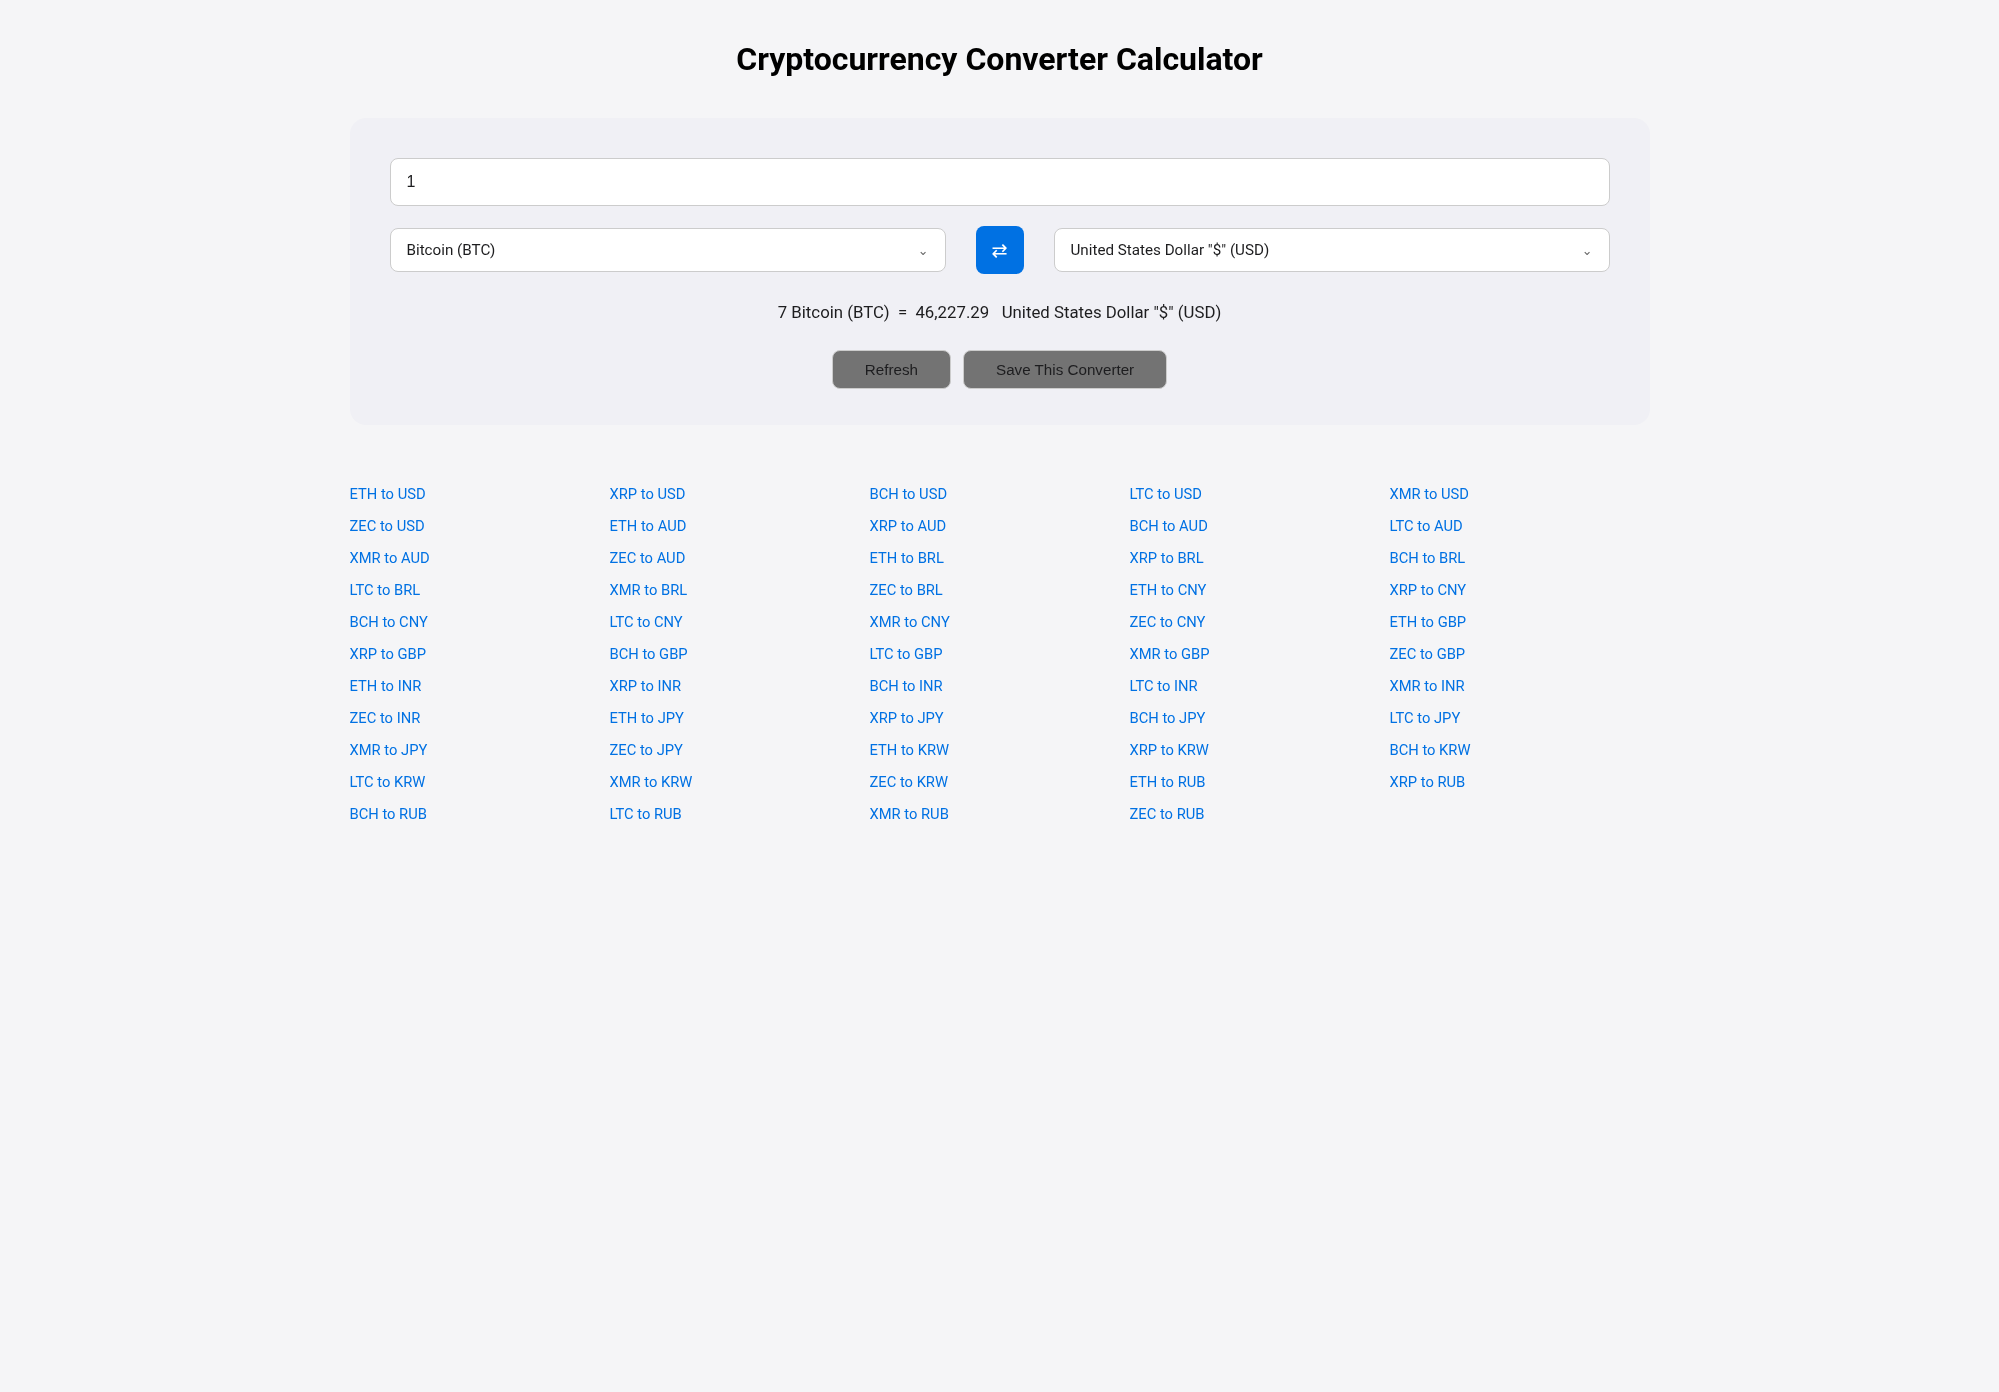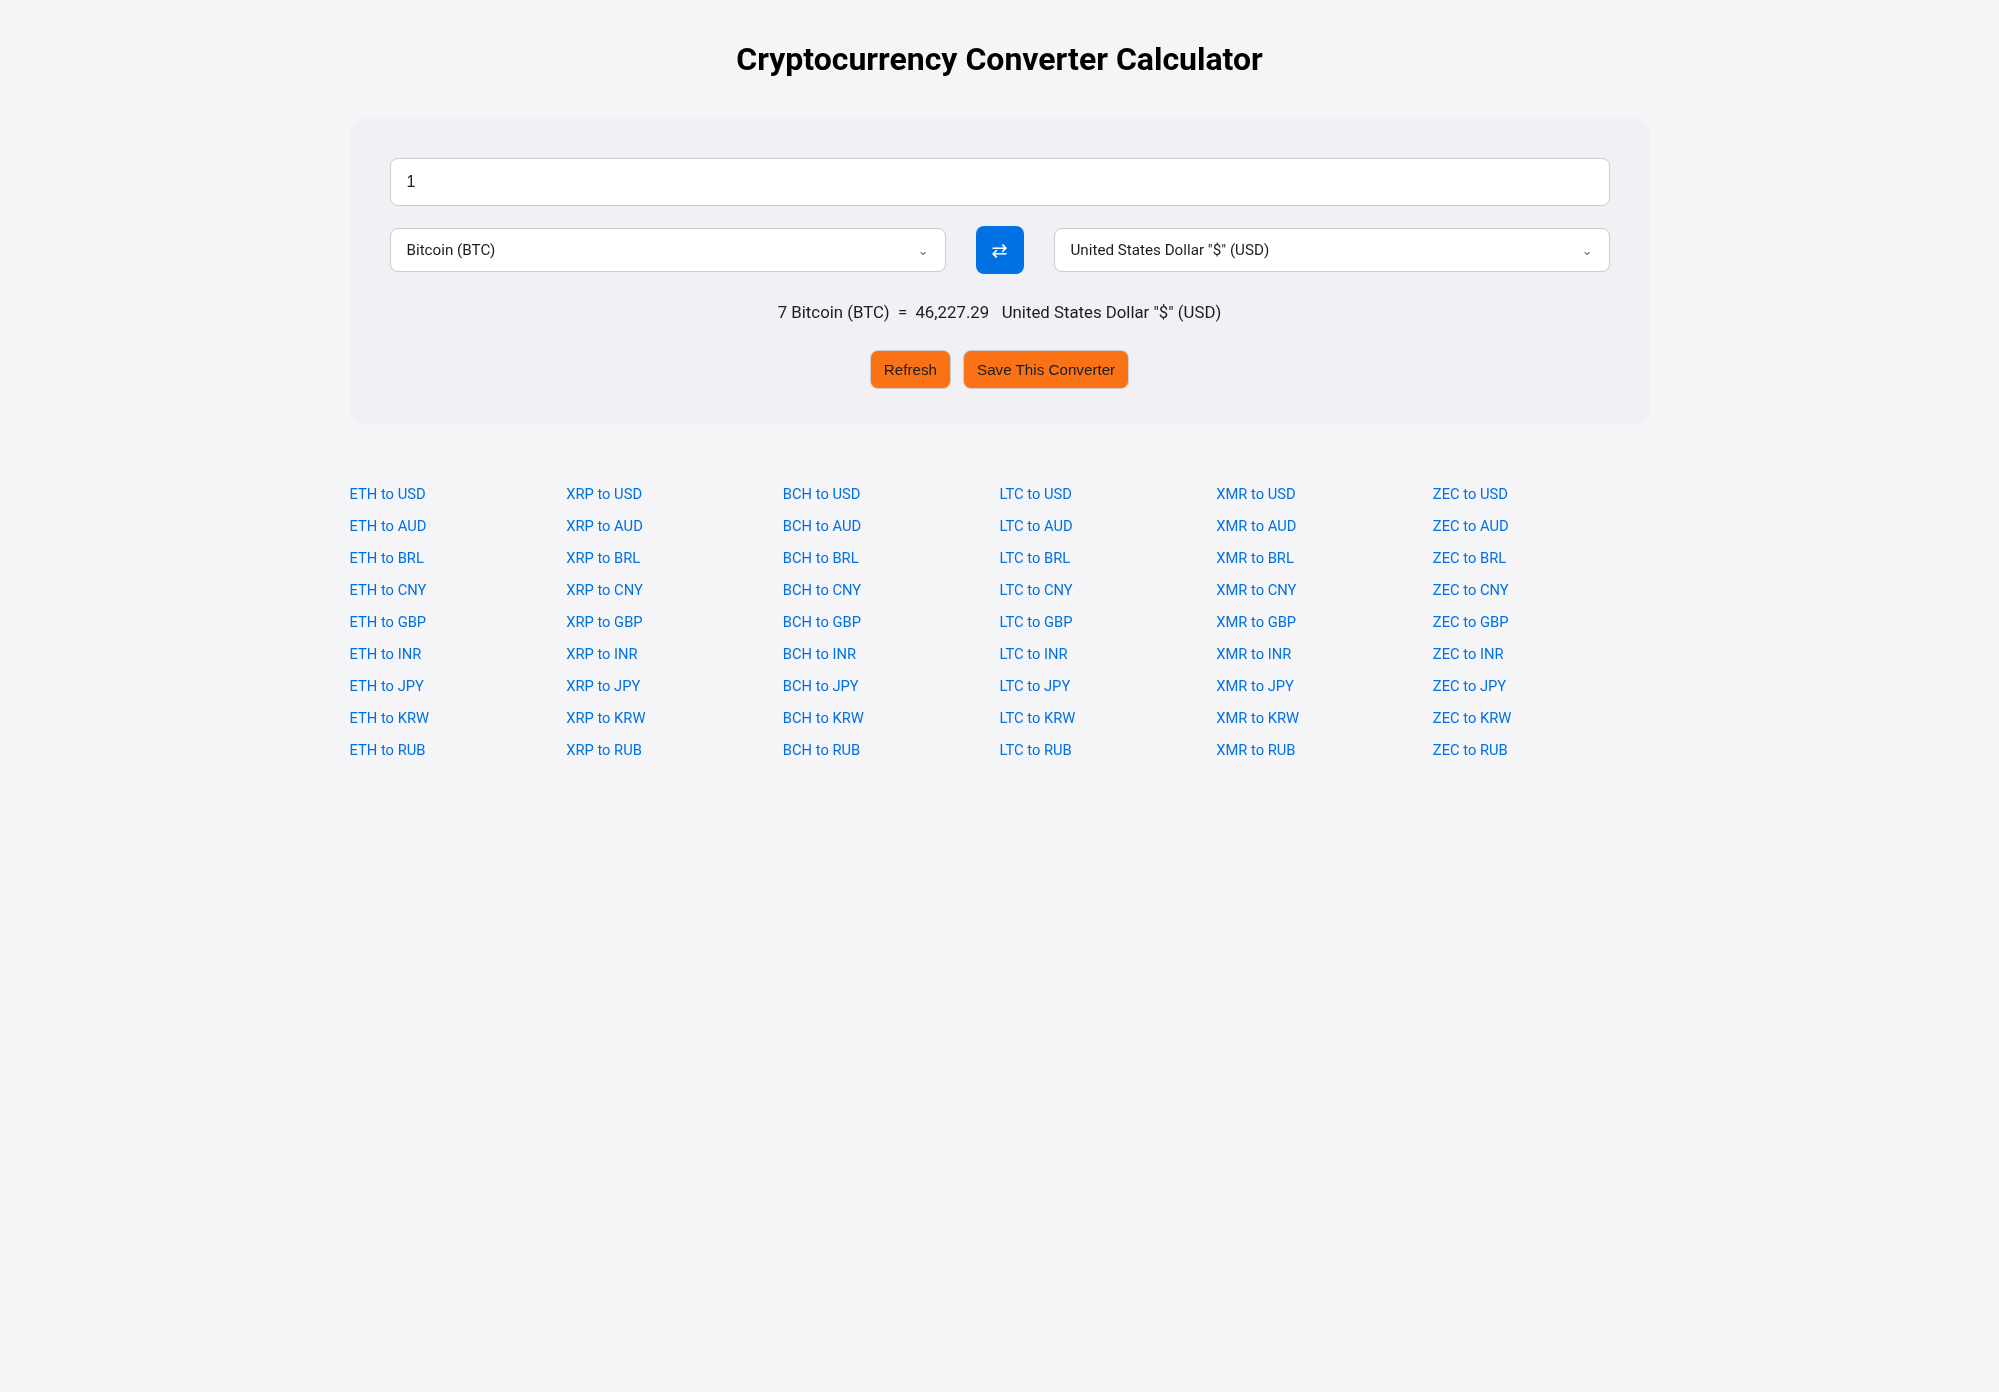--- a/index.html
+++ b/index.html
@@ -104,44 +104,44 @@
       font-weight: 400;
     }
 
     .action-buttons {
       display: flex;
       justify-content: center;
       gap: 12px;
     }
 
     .btn-refresh, .btn-save {
-      padding: 10px 13px;
+      padding: 10px 32px;
       font-size: 0.95rem;
       border-radius: 8px;
       cursor: pointer;
       border: 1px solid #ccc;
-      background: #f97316;
+      background: #737373;
       color: #1d1d1f;
     }
 
     .popular-section {
       margin-top: 10px;
     }
 
     .popular-title {
       text-align: center;
       font-size: 1.5rem;
       font-weight: 700;
       margin-bottom: 36px;
       color: #1d1d1f;
     }
 
     .conversions-grid {
       display: grid;
-      grid-template-columns: repeat(6, 1fr);
+      grid-template-columns: repeat(5, 1fr);
       row-gap: 14px;
       column-gap: 0;
     }
 
     .conversion-link {
       color: #0071e3;
       text-decoration: none;
       font-size: 0.92rem;
       cursor: pointer;
     }

